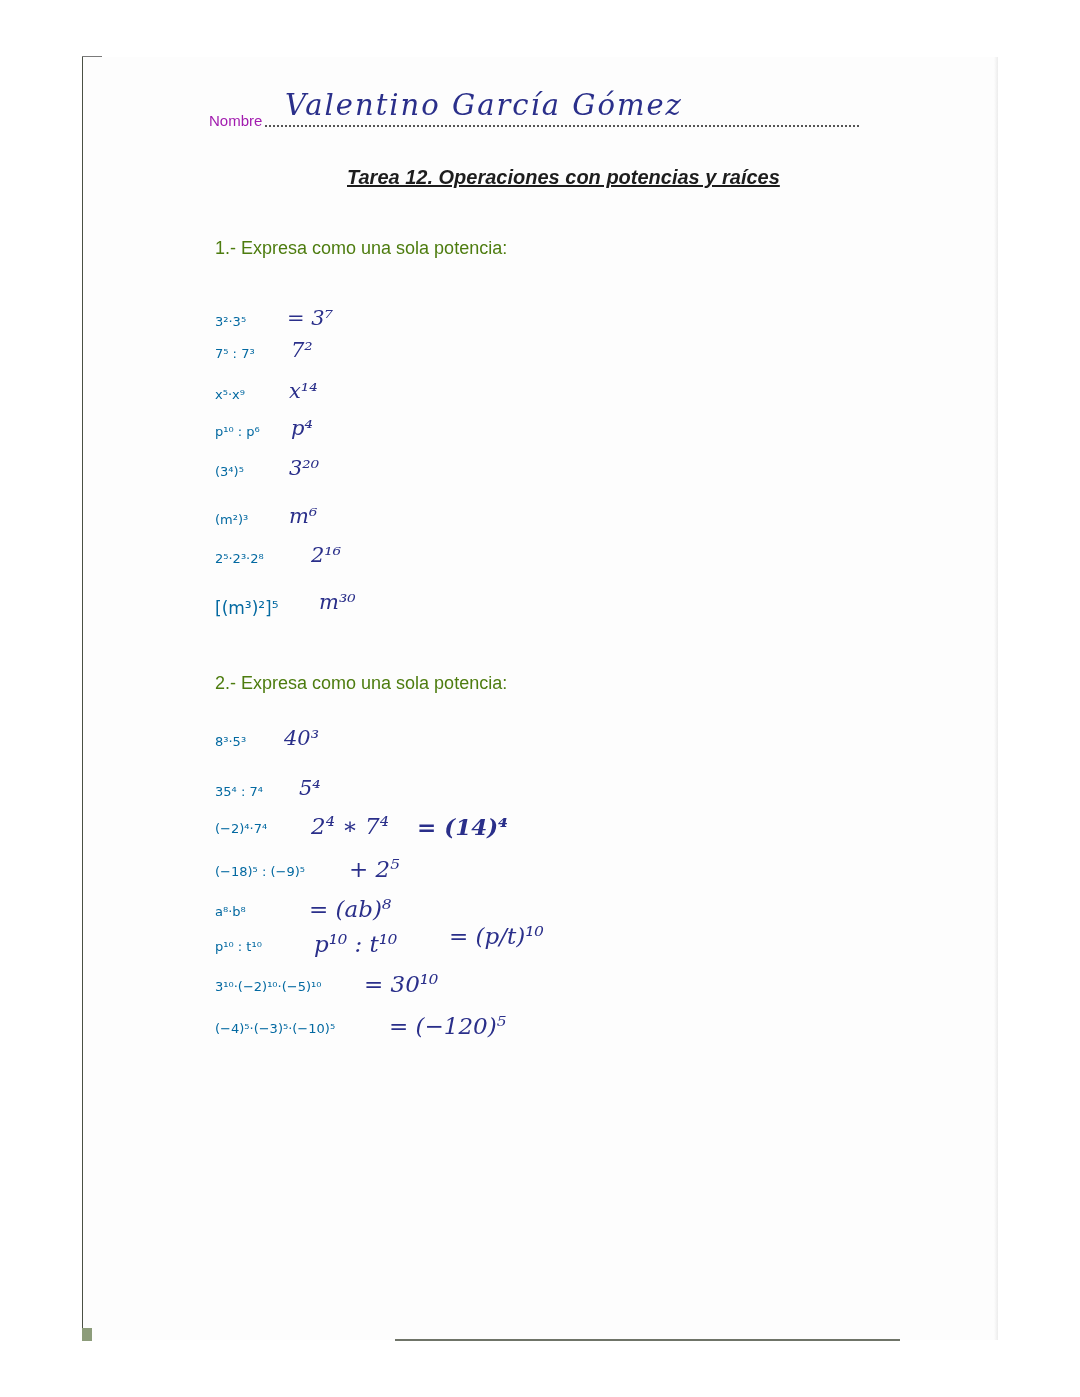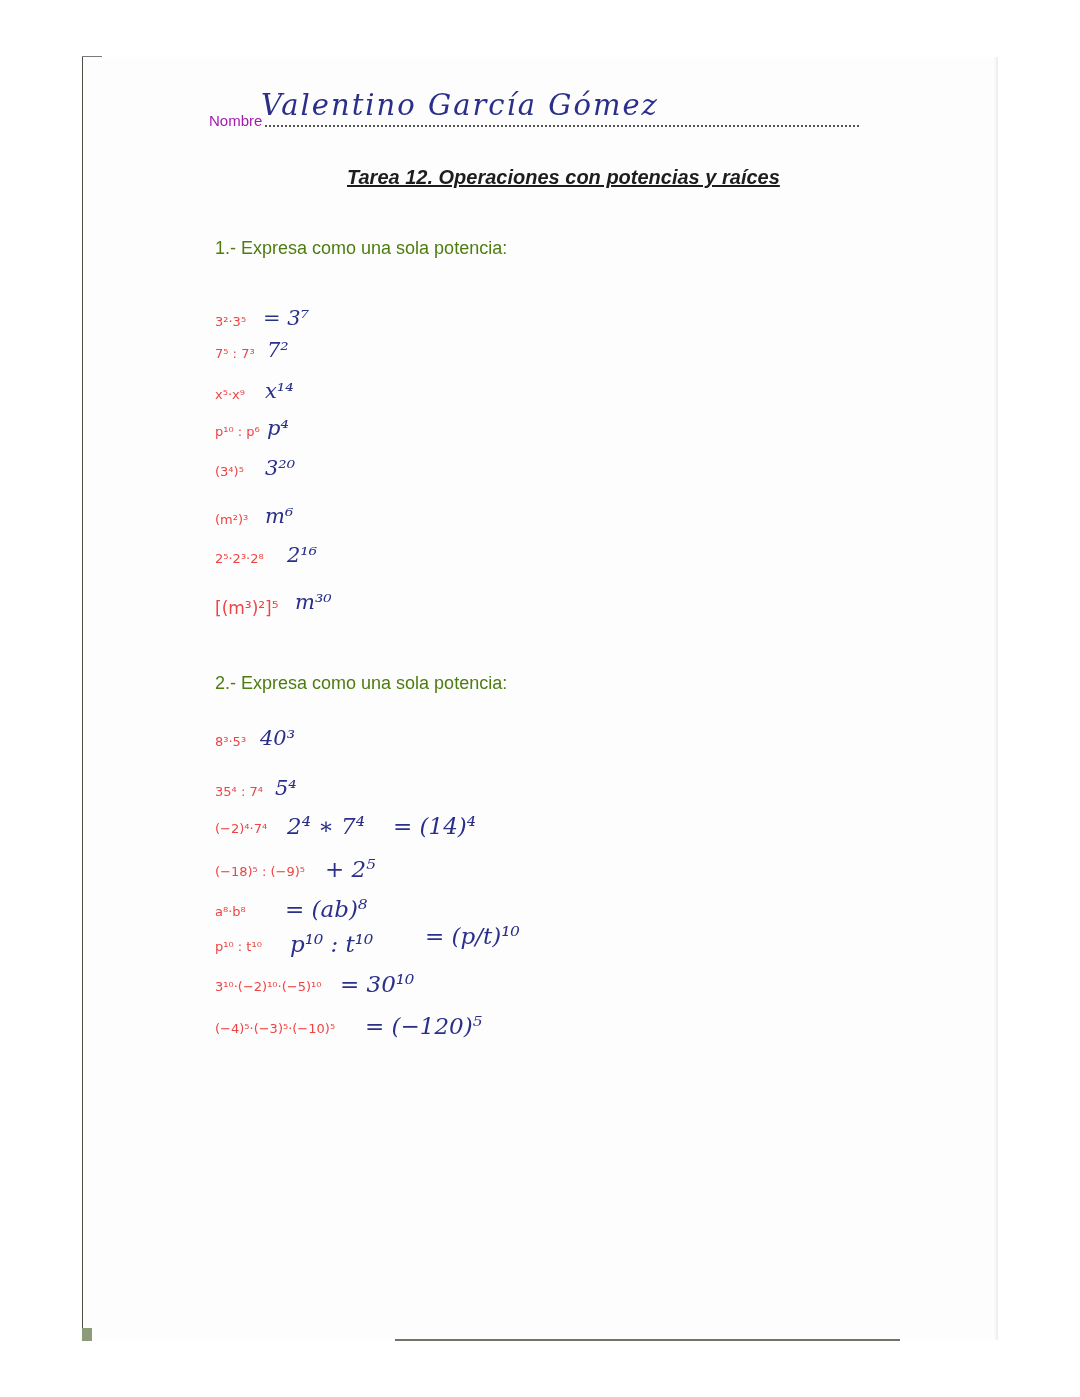--- a/index.html
+++ b/index.html
@@ -21,34 +21,34 @@
     }
     .top-mark { position: absolute; left: 82px; top: 56px; width: 20px; height: 2px; background: #7a7a7a; }
     .bottom-line { position: absolute; left: 395px; top: 1339px; width: 505px; height: 2px; background: #6f7468; }
     .corner-tab { position: absolute; left: 82px; top: 1328px; width: 10px; height: 13px; background: #8c9c7a; }
 
     .name-row { position: absolute; left: 209px; top: 96px; width: 650px; height: 34px; }
     .name-label { position: absolute; left: 0; top: 16px; font-size: 15px; color: #a21caf; }
     .name-dots { position: absolute; left: 56px; right: 0; top: 29px; border-bottom: 2px dotted #555; }
     .handwriting {
       font-family: "DejaVu Serif", serif; font-style: italic; color: #2a2f8a;
-      position: absolute; white-space: nowrap;
+      position: absolute; white-space: nowrap; margin-left: 24px;
     }
     .name-value { left: 52px; top: -8px; font-size: 29px; letter-spacing: 2px; }
 
     .title {
       position: absolute; left: 347px; top: 166px;
       font-size: 20px; font-weight: bold; font-style: italic;
       text-decoration: underline; color: #1d1d1d;
     }
     .section-heading { position: absolute; left: 215px; font-size: 18px; color: #4d7c0f; }
     .exercise { position: absolute; left: 215px; height: 32px; width: 600px; }
     .expr {
       position: absolute; left: 0; top: 6px; font-size: 13px;
-      font-family: "DejaVu Sans", sans-serif; color: #ef4444; white-space: nowrap;
+      font-family: "DejaVu Sans", sans-serif; color: #0369a1; white-space: nowrap;
     }
     .answer { font-size: 21px; top: -2px; }
     .answer2 { font-size: 23px; }
   </style>
 </head>
 <body>
 
 <div class="top-mark"></div>
 <div class="scan-page"></div>
 <div class="corner-tab"></div>
@@ -103,21 +103,21 @@
   <span class="expr">8³·5³</span>
   <span class="handwriting answer" style="left:45px;">40³</span>
 </div>
 <div class="exercise" style="top:778px;">
   <span class="expr">35⁴ : 7⁴</span>
   <span class="handwriting answer" style="left:60px;">5⁴</span>
 </div>
 <div class="exercise" style="top:815px;">
   <span class="expr">(−2)⁴·7⁴</span>
   <span class="handwriting answer answer2" style="left:72px;">2⁴ ∗ 7⁴</span>
-  <span class="handwriting answer answer2" style="left:178px;">= (14)⁴</span>
+  <span class="handwriting answer answer2" style="left:178px;font-weight:bold;">= (14)⁴</span>
 </div>
 <div class="exercise" style="top:858px;">
   <span class="expr">(−18)⁵ : (−9)⁵</span>
   <span class="handwriting answer answer2" style="left:110px;">+ 2⁵</span>
 </div>
 <div class="exercise" style="top:898px;">
   <span class="expr">a⁸·b⁸</span>
   <span class="handwriting answer answer2" style="left:70px;">= (ab)⁸</span>
 </div>
 <div class="exercise" style="top:933px;">

